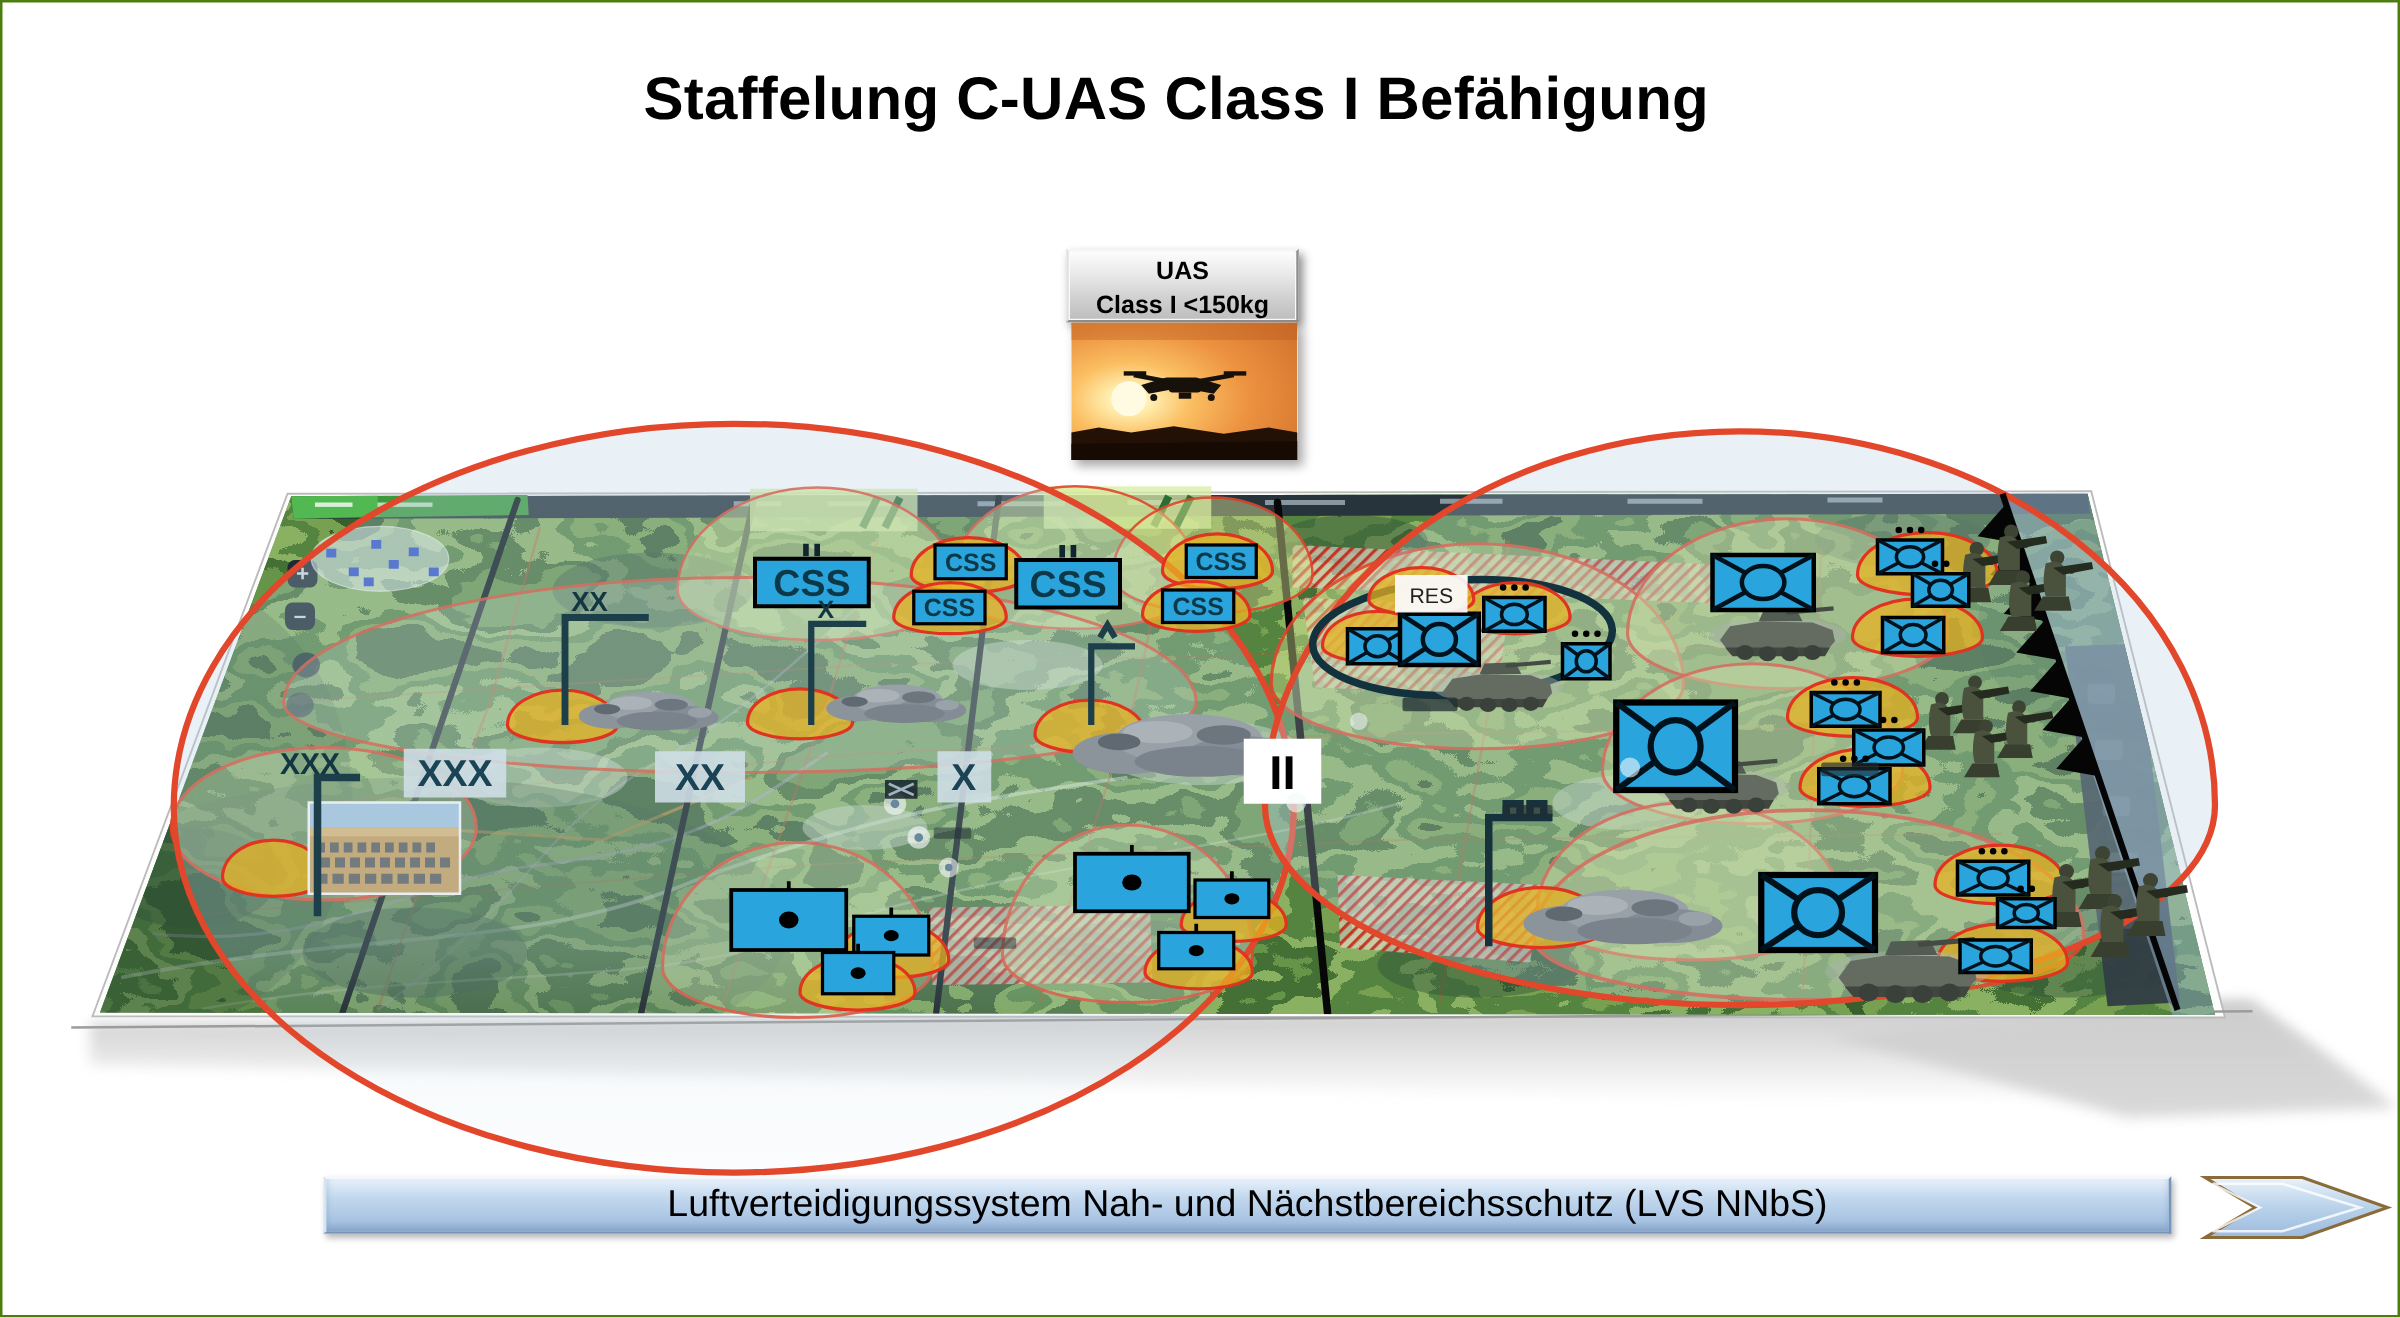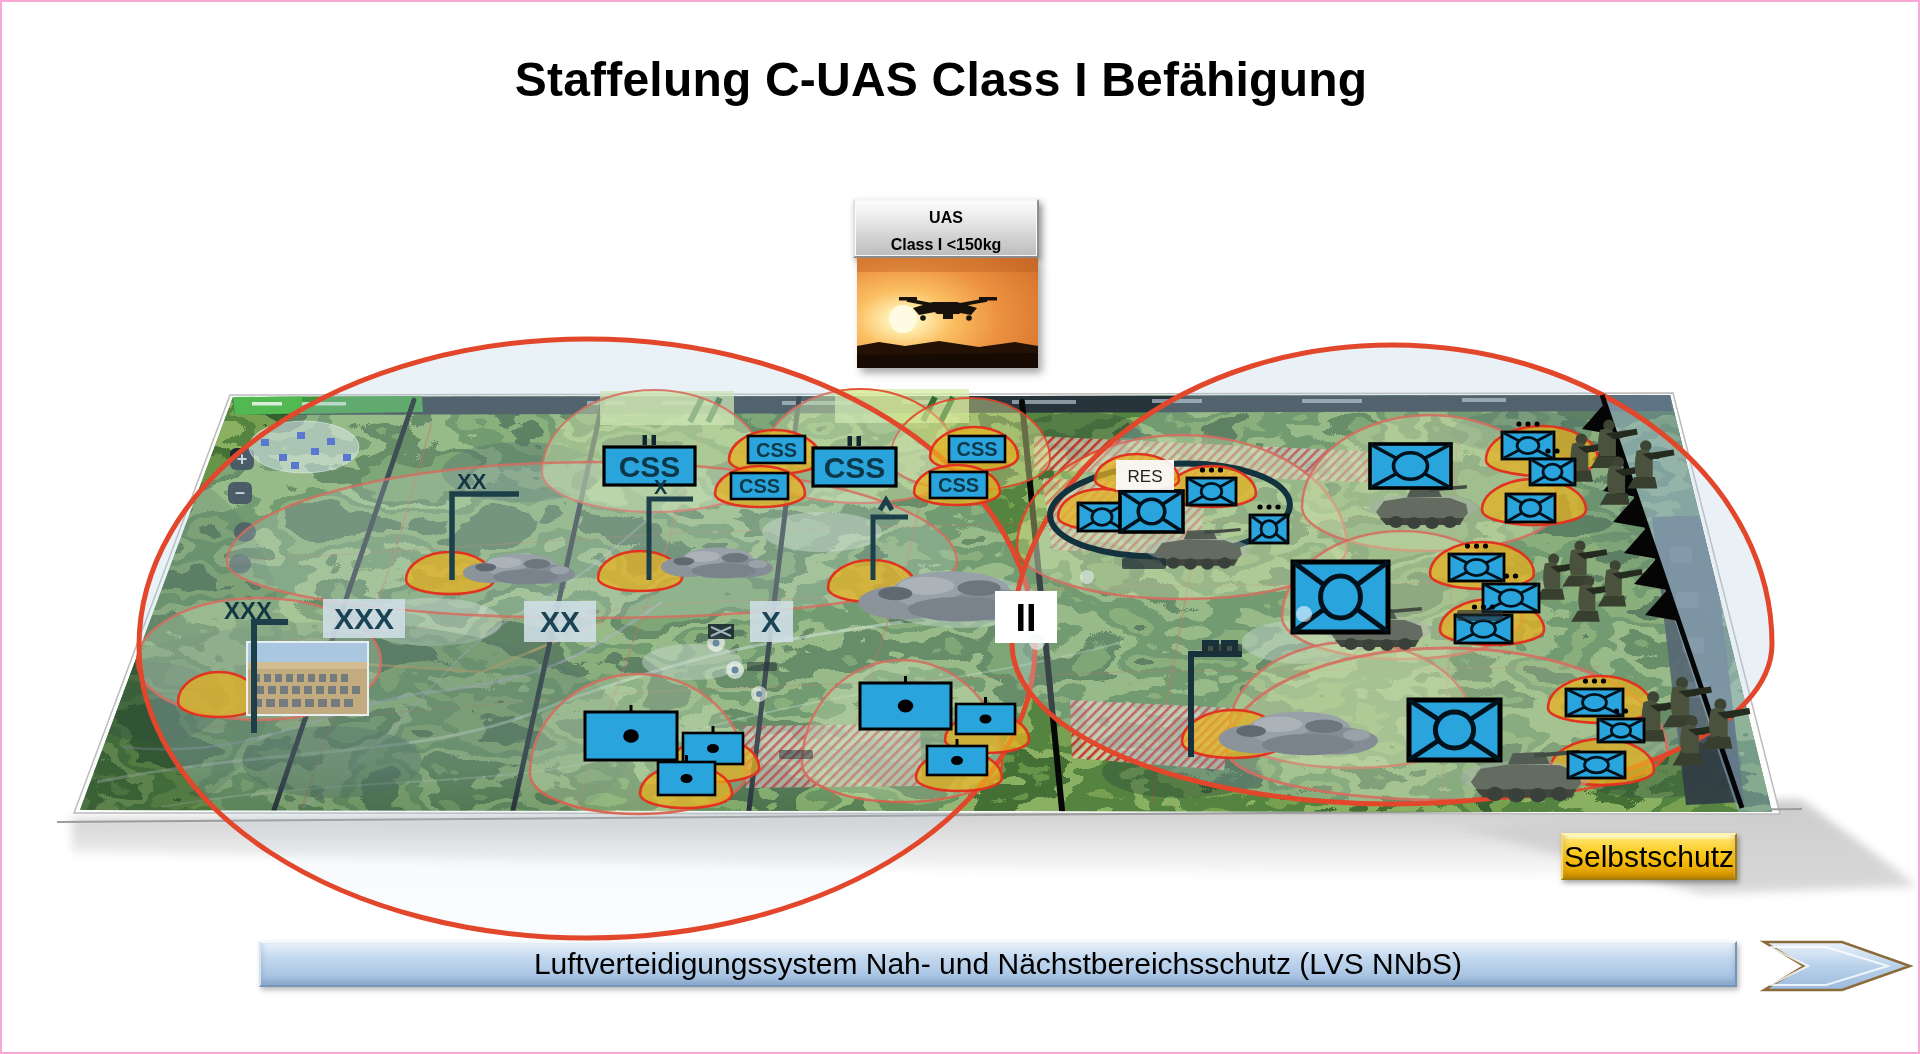--- a/index.html
+++ b/index.html
@@ -1,16 +1,16 @@
 <!DOCTYPE html>
 <html><head><meta charset="utf-8">
 <style>
  html,body{margin:0;padding:0;background:#fff;}
  #stage{position:relative;width:1920px;height:1054px;background:#ffffff;
-   border:2px solid #f9a8d4;box-sizing:border-box;overflow:hidden;
+   border:2px solid #4d7c0f;box-sizing:border-box;overflow:hidden;
    font-family:"Liberation Sans",sans-serif;}
  .abs{position:absolute;}
 </style></head>
 <body>
 <div id="stage">
 
 <div class="abs" style="left:0;top:50px;width:1878px;text-align:center;
  font-size:48px;font-weight:bold;color:#000;letter-spacing:0.2px;">Staffelung&nbsp;C-UAS&nbsp;Class&nbsp;I&nbsp;Befähigung</div>
 <svg class="abs" style="left:0;top:0;" width="1916" height="1050" viewBox="0 0 1916 1050">
 <defs>
@@ -792,21 +792,21 @@
  <circle cx="1085" cy="575" r="7" fill="rgba(240,248,252,0.55)"></circle>
  <circle cx="1302" cy="612" r="8" fill="rgba(240,248,252,0.6)"></circle>
  <circle cx="1035" cy="640" r="8" fill="rgba(240,248,252,0.6)"></circle>
 </g>
 </svg>
 
 <div class="abs" style="left:851px;top:197px;width:186px;height:59px;
   background:linear-gradient(180deg,#fdfdfd 0%,#e8e8e8 35%,#cfcfcf 70%,#bdbdbd 100%);
   border:2px solid #8f8f8f;border-top-color:#f5f5f5;border-left-color:#e0e0e0;
   box-shadow:3px 4px 7px rgba(0,0,0,0.45), inset 0 0 0 1px #fafafa;
-  text-align:center;font-weight:bold;font-size:16px;line-height:27px;color:#000;
+  text-align:center;font-weight:bold;font-size:20px;line-height:27px;color:#000;
   padding-top:3px;box-sizing:border-box;">UAS<br>Class I &lt;150kg</div>
 
 <div class="abs" style="left:855px;top:256px;width:181px;height:110px;box-shadow:4px 5px 8px rgba(0,0,0,0.35);">
 <svg width="181" height="110" viewBox="0 0 181 110">
  <defs>
   <radialGradient id="sun" cx="0.26" cy="0.56" r="0.95">
    <stop offset="0" stop-color="#fffdf0"></stop>
             <stop offset="0.10" stop-color="#ffeeb0"></stop>
    <stop offset="0.28" stop-color="#fbbf62"></stop>
             <stop offset="0.55" stop-color="#ec9240"></stop>
@@ -824,25 +824,20 @@
   <line x1="50" y1="42" x2="76" y2="47" stroke="#17110b" stroke-width="3.5"></line>
   <line x1="130" y1="42" x2="102" y2="47" stroke="#17110b" stroke-width="3.5"></line>
   <rect x="42" y="39" width="18" height="3.5"></rect>
   <rect x="122" y="39" width="18" height="3.5"></rect>
   <circle cx="66" cy="60" r="2.8"></circle>
           <circle cx="112" cy="60" r="2.8"></circle>
   <rect x="86" y="56" width="10" height="5"></rect>
  </g>
 </svg></div>
 
-<div class="abs" style="left:1559px;top:831px;width:176px;height:47px;
- background:linear-gradient(180deg,#ffe977 0%,#fbc81c 45%,#eeae06 75%,#e3a300 100%);
- border:2px solid #a07b10;border-top-color:#fff3b0;border-left-color:#f8d860;
- box-shadow:2px 3px 5px rgba(0,0,0,0.35), inset 0 -4px 6px rgba(140,90,0,0.45), inset 0 3px 3px rgba(255,255,230,0.8);
- box-sizing:border-box;text-align:center;font-size:30px;color:#000;line-height:43px;">Selbstschutz</div>
 
 
 <div class="abs" style="left:257px;top:939px;width:1478px;height:46px;
  background:linear-gradient(180deg,#e8f1fa 0%,#c3d8ee 35%,#abc6e4 75%,#9fbcde 100%);
  border:2px solid #7695bd;border-top-color:#f2f7fc;border-left-color:#d5e4f2;
  box-shadow:2px 3px 5px rgba(0,0,0,0.28), inset 0 -4px 6px rgba(90,120,160,0.35);
  box-sizing:border-box;text-align:center;font-size:30px;color:#000;line-height:41px;">Luftverteidigungssystem Nah- und Nächstbereichsschutz (LVS NNbS)</div>
 
 <svg class="abs" style="left:1758px;top:934px;" width="156" height="60" viewBox="0 0 156 60">
  <defs>

